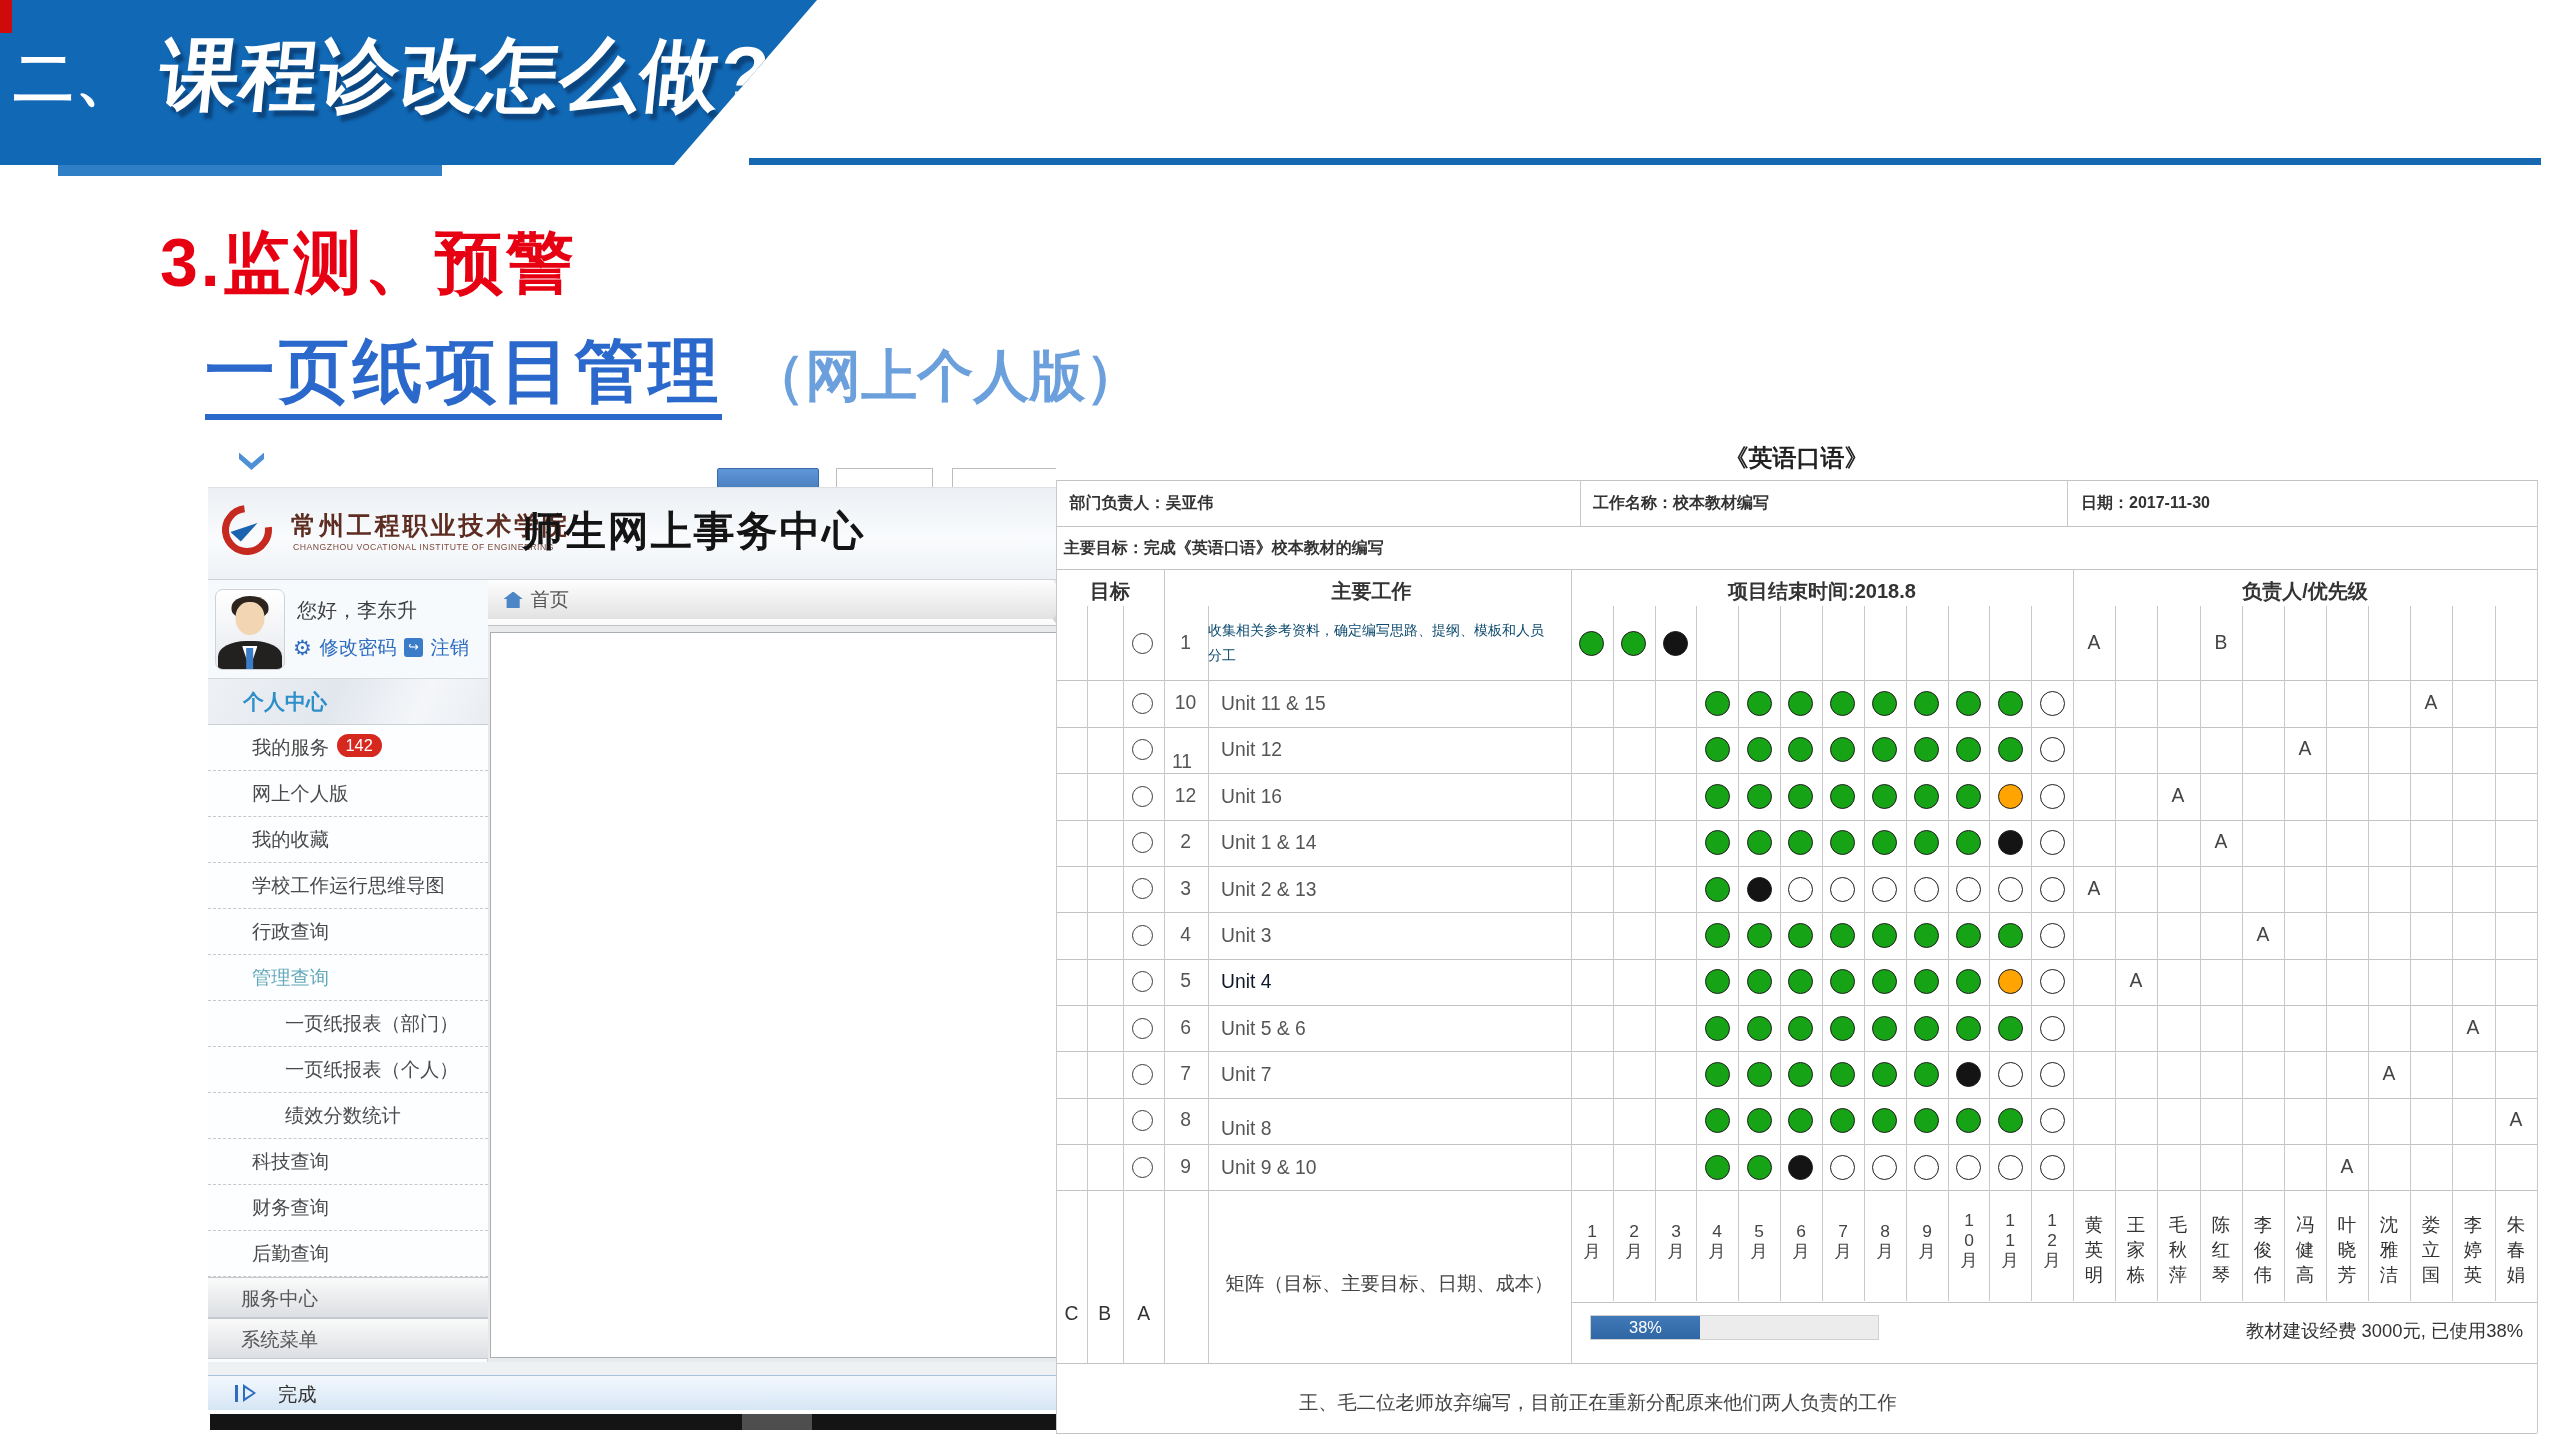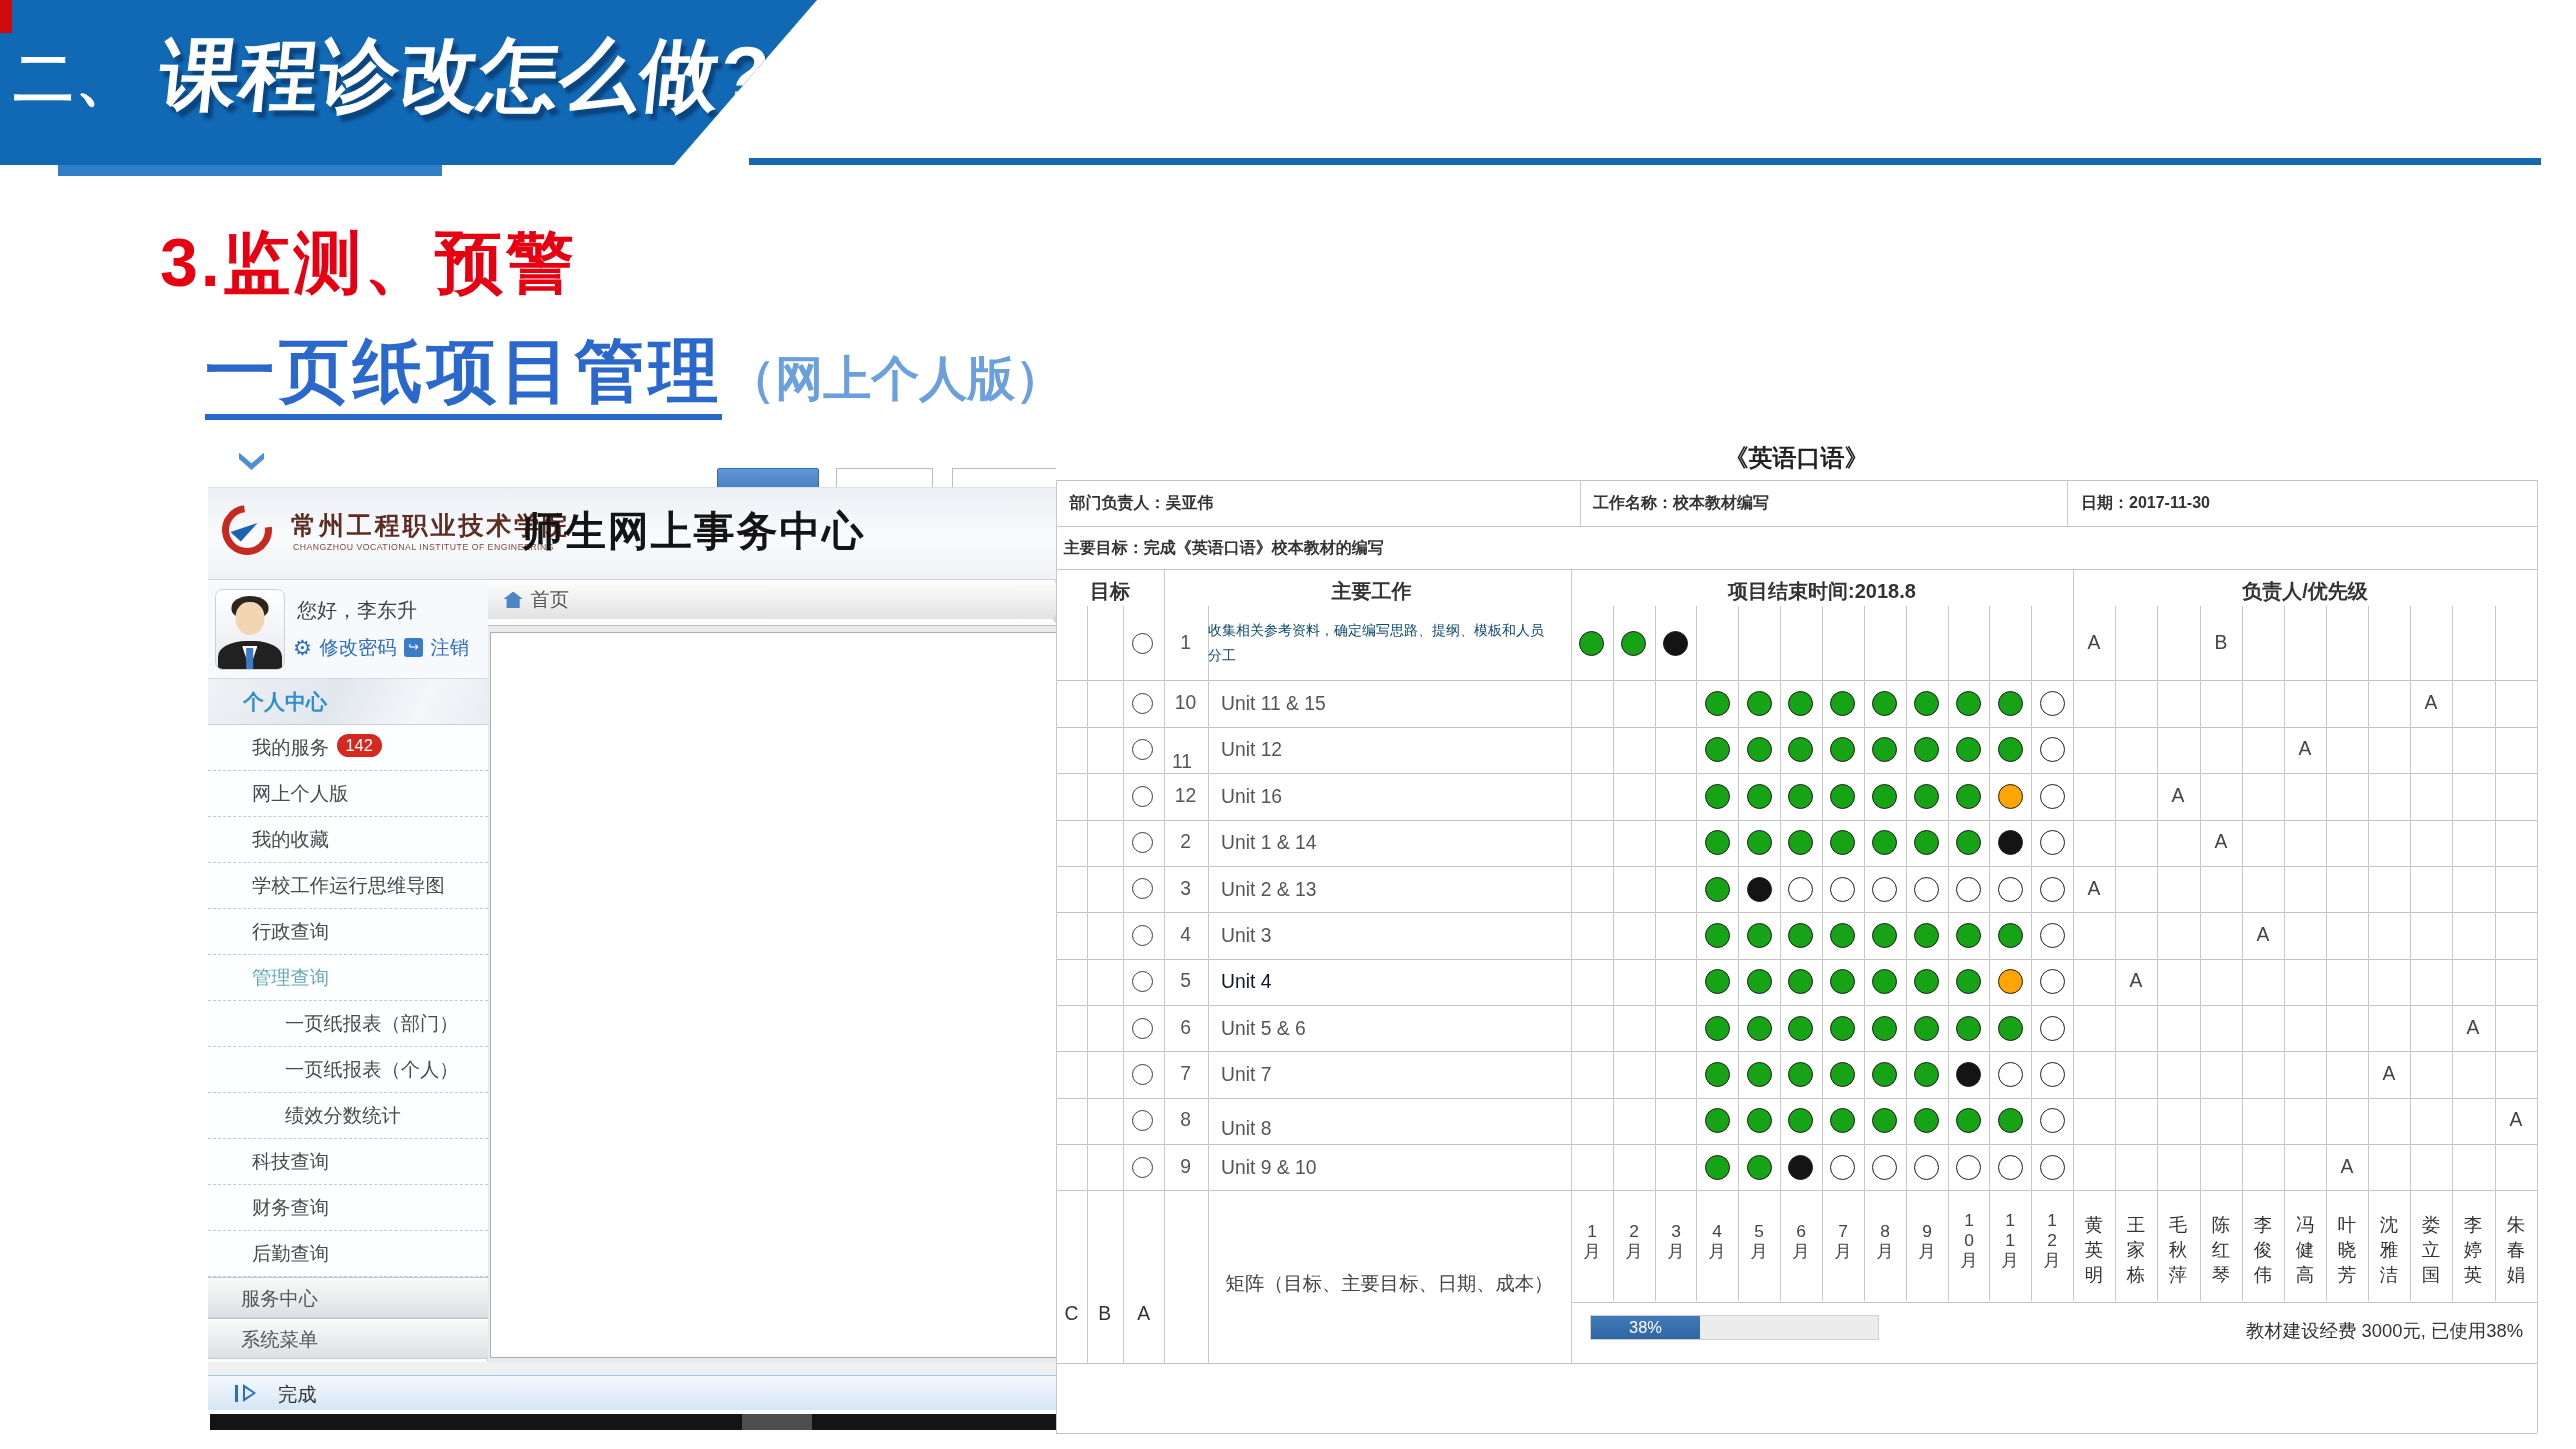--- a/index.html
+++ b/index.html
@@ -20,22 +20,22 @@
   #banner-stripe { position:absolute; left:58px; top:163px; width:384px; height:12.6px;
     background:var(--banner-stripe-blue,#2f7fc6); z-index:1; }
   #rule-blue { position:absolute; left:749px; top:158px; width:1792px; height:6.8px;
     background:var(--rule-blue,#1668b0); }
 
   #heading-red { position:absolute; left:160px; top:218px; font-size:68px; font-weight:900;
     color:var(--heading-red,#e60012); letter-spacing:2.9px; white-space:nowrap; }
   #heading-blue-row { position:absolute; left:205px; top:325px; white-space:nowrap; }
   #heading-blue { font-size:70px; font-weight:900; color:var(--heading-blue,#2a68cc);
     letter-spacing:3.9px; padding-bottom:3.9px; border-bottom:6.8px solid var(--underline-blue,#2a68cc); }
-  #heading-blue-suffix { font-size:48px; font-weight:800; color:var(--heading-blue-light,#6ba0dd);
-    margin-left:5px; }
+  #heading-blue-suffix { font-size:56px; font-weight:800; color:var(--heading-blue-light,#6ba0dd);
+    margin-left:27px; }
 
   
   #portal { position:absolute; left:208px; top:439px; width:860px; height:995px;
     background:#fff; z-index:1; overflow:hidden; }
   #p-topstrip { position:absolute; left:0; top:0; width:860px; height:48px; background:#fff; }
   #dd-glyph { position:absolute; left:31px; top:13.5px; width:25px; height:17.4px;
     background:#4f8fd6; clip-path:polygon(0 0,50% 62%,100% 0,100% 38%,50% 100%,0 38%); }
   #btn-blue { position:absolute; left:509px; top:29px; width:102px; height:21px;
     background:linear-gradient(var(--button-blue,#5e97d8),#4c7fc0); border:1px solid #3c6aa8;
     border-radius:1.9px; }
@@ -572,15 +572,16 @@
       </div>
       <div class="vstack pname" style="left: 1439px; top: 773px; width: 42px;">
         <div>朱</div>
         <div>春</div>
         <div>娟</div>
       </div>
       <div id="progress-track">
         <div id="progress-fill" style="width: 109px;">38%</div>
       </div>
       <div class="cell-text" style="left: 1017px; top: 879px; width: 450px; text-align: right; font-size: 18.4px;">教材建设经费 3000元, 已使用38%</div>
+      <div class="cell-text" style="left: 243px; top: 950px; width: 1217px; font-size: 19.3px; color: rgb(68, 68, 68);">王、毛二位老师放弃编写，目前正在重新分配原来他们两人负责的工作</div>
     </div>
 </div>
 
 
 </body></html>

